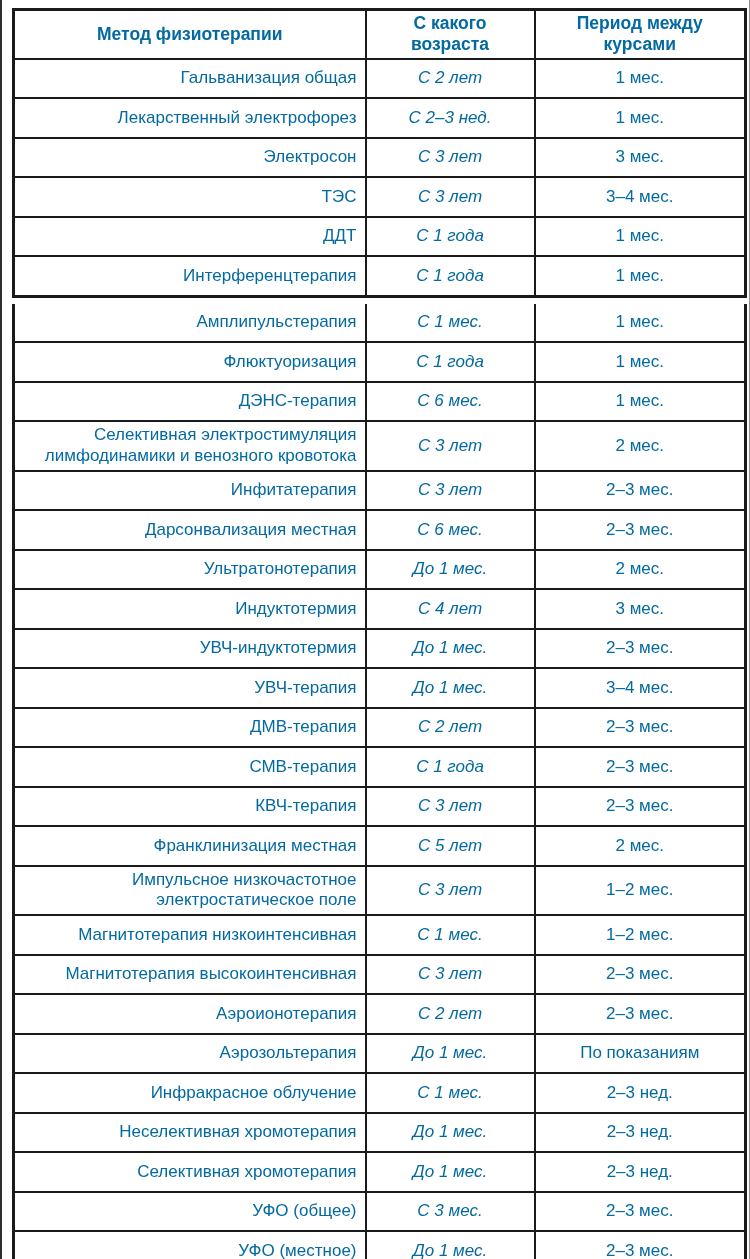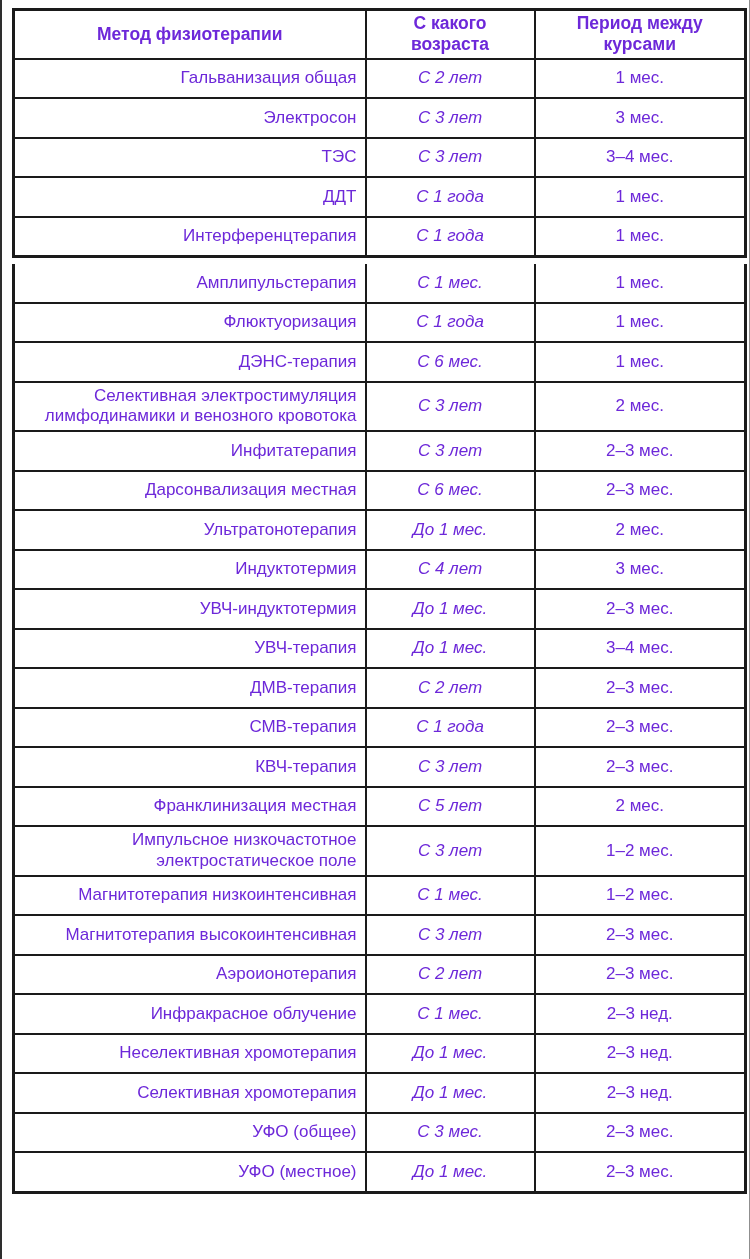--- a/index.html
+++ b/index.html
@@ -32,21 +32,21 @@
     left: 12px;
     top: 8px;
     width: 732px;
   }
   table {
     border-collapse: collapse;
     table-layout: fixed;
     width: 732px;
     font-size: 17px;
     line-height: 1.22;
-    color: #6d28d9;
+    color: #0369a1;
   }
   table.part1 {
     border: 3px solid #1a1a1a;
   }
   table.part2 {
     margin-top: 6px;
     border: 3px solid #1a1a1a;
     border-top: none;
   }
   table.part2 tr:first-child td {
@@ -96,20 +96,25 @@
         <th>Период между курсами</th>
       </tr>
     </thead>
     <tbody>
         <tr>
           <td class="c0">Гальванизация общая</td>
           <td class="c1">С 2 лет</td>
           <td class="c2">1 мес.</td>
         </tr>
         <tr>
+          <td class="c0">Лекарственный электрофорез</td>
+          <td class="c1">С 2–3 нед.</td>
+          <td class="c2">1 мес.</td>
+        </tr>
+        <tr>
           <td class="c0">Электросон</td>
           <td class="c1">С 3 лет</td>
           <td class="c2">3 мес.</td>
         </tr>
         <tr>
           <td class="c0">ТЭС</td>
           <td class="c1">С 3 лет</td>
           <td class="c2">3–4 мес.</td>
         </tr>
         <tr>
@@ -216,20 +221,25 @@
           <td class="c0">Магнитотерапия высокоинтенсивная</td>
           <td class="c1">С 3 лет</td>
           <td class="c2">2–3 мес.</td>
         </tr>
         <tr>
           <td class="c0">Аэроионотерапия</td>
           <td class="c1">С 2 лет</td>
           <td class="c2">2–3 мес.</td>
         </tr>
         <tr>
+          <td class="c0">Аэрозольтерапия</td>
+          <td class="c1">До 1 мес.</td>
+          <td class="c2">По показаниям</td>
+        </tr>
+        <tr>
           <td class="c0">Инфракрасное облучение</td>
           <td class="c1">С 1 мес.</td>
           <td class="c2">2–3 нед.</td>
         </tr>
         <tr>
           <td class="c0">Неселективная хромотерапия</td>
           <td class="c1">До 1 мес.</td>
           <td class="c2">2–3 нед.</td>
         </tr>
         <tr>

